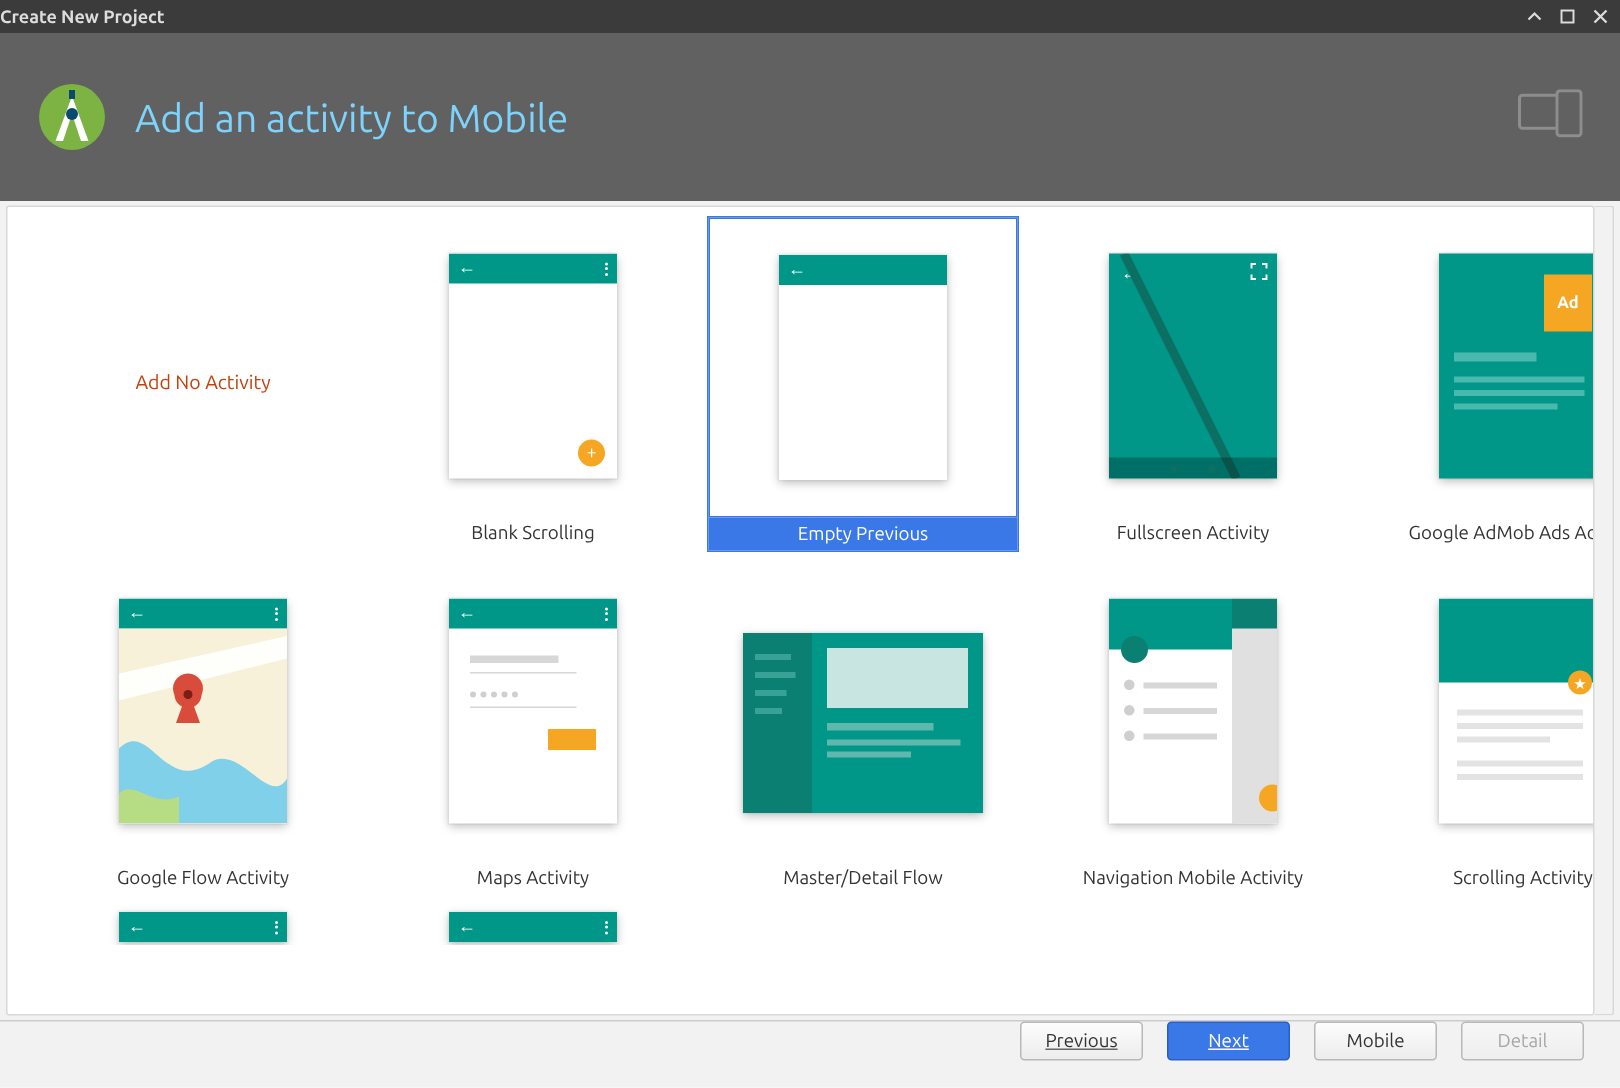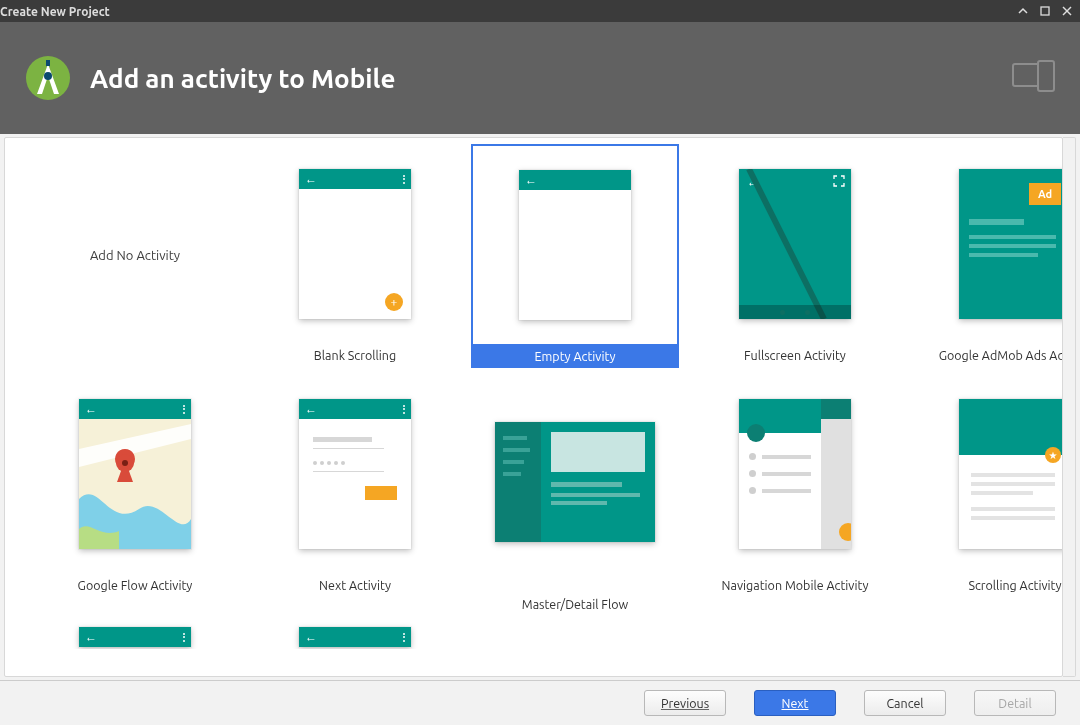--- a/index.html
+++ b/index.html
@@ -9,21 +9,21 @@
   
   .titlebar { height: 22px; background: #3b3b3b; color: #ddd; display: flex; align-items: center; position: relative; }
   .titlebar .title { flex: 1; text-align: left; font-size: 12px; font-weight: bold; }
   .titlebar .controls { position: absolute; right: 6px; display: flex; gap: 8px; align-items: center; }
   .titlebar .controls span { width: 14px; height: 14px; display: flex; align-items: center; justify-content: center; color: #ddd; font-size: 12px; }
   .titlebar .controls span svg { width: 10px; height: 10px; }
 
   
   .header { height: 112px; background: #616161; display: flex; align-items: center; padding: 0 24px; position: relative; }
   .header-logo { width: 48px; height: 48px; margin-right: 18px; }
-  .header-title { color: #ffffff; font-size: 26px; font-weight: 700; }
+  .header-title { color: #7dd3fc; font-size: 26px; font-weight: 400; }
   .header-device-icon { position: absolute; right: 24px; top: 50%; transform: translateY(-50%); }
 
   
   .content { flex: 1; display: flex; overflow: hidden; background: #f2f2f2; }
   .main-panel { flex: 1; background: #fff; margin: 3px 0 3px 4px; border: 1px solid #d8d8d8; border-radius: 2px; overflow: hidden; position: relative; }
   .scroll { height: 100%; overflow-y: hidden; }
   .grid { display: grid; grid-template-columns: repeat(5, 1fr); padding: 0 20px; column-gap: 0; }
   .cell { display: flex; flex-direction: column; align-items: center; justify-content: flex-start; padding: 6px 6px 0 6px; }
   .thumb-wrap { height: 200px; width: 100%; display: flex; align-items: center; justify-content: center; }
   .thumb-wrap.short { height: 134px; align-items: flex-start; padding-top: 6px; }
@@ -38,21 +38,21 @@
   .appbar { height: 20px; background: #009688; display: flex; align-items: center; justify-content: space-between; padding: 0 6px; }
   .appbar .back { color: #fff; font-size: 12px; line-height: 1; }
   .appbar .dots { display: flex; flex-direction: column; gap: 1.5px; }
   .appbar .dots i { width: 2px; height: 2px; background: #fff; border-radius: 50%; }
   .fab { position: absolute; right: 8px; bottom: 8px; width: 18px; height: 18px; border-radius: 50%; background: #f5a623; display: flex; align-items: center; justify-content: center; color: #fff; font-size: 12px; line-height: 1; }
 
   
   .vscroll { width: 13px; background: #f2f2f2; border-left: 1px solid #e3e3e3; margin: 3px 4px 3px 0; border: 1px solid #d8d8d8; border-left: none; border-top-right-radius: 2px; border-bottom-right-radius: 2px; }
 
   
-  .footer { height: 45px; border-top: 1px solid #ccc; background: #f2f2f2; display: flex; align-items: center; justify-content: flex-end; padding: 0 24px; gap: 28px; }
+  .footer { height: 45px; border-top: 1px solid #ccc; background: #f2f2f2; display: flex; justify-content: flex-end; padding: 0 24px; gap: 16px; }
   .btn { min-width: 82px; height: 26px; border: 1px solid #b8b8b8; border-radius: 3px; background: linear-gradient(#fdfdfd,#ececec); font-size: 12.5px; color: #333; display: flex; align-items: center; justify-content: center; padding: 0 14px; }
   .btn.primary { background: #3b78e7; color: #fff; border: 1px solid #2a5fc0; text-decoration: underline; }
   .btn.disabled { color: #a7a7a7; background: linear-gradient(#f7f7f7,#eee); }
   .btn.underline span { text-decoration: underline; text-decoration-color: #666; }
 
 </style>
 </head>
 <body>
 
 <div class="titlebar">
@@ -94,21 +94,21 @@
     </svg>
   </div>
 </div>
 
 <div class="content">
   <div class="main-panel">
     <div class="scroll">
       <div class="grid" id="template-grid">
           <div class="cell">
             <div class="cell-frame" style="width: 208px;">
-              <div style="height: 222px; display: flex; align-items: center; justify-content: center; font-size: 13px; color: #404040; width: 100%;">Add No Activity</div>
+              <div style="height: 222px; display: flex; align-items: center; justify-content: center; font-size: 13px; color: #c2410c; width: 100%;">Add No Activity</div>
             </div>
           </div>
           <div class="cell">
             <div class="cell-frame" style="width: 208px;">
               <div class="thumb-wrap">
                 <div class="thumb" style="height:150px">
                   <div class="appbar">
                     <span class="back">←</span>
                     <span class="dots">
                       <i></i>
@@ -124,21 +124,21 @@
           </div>
           <div class="cell selected">
             <div class="cell-frame" style="width: 208px;">
               <div class="thumb-wrap">
                 <div class="thumb" style="height:150px">
                   <div class="appbar">
                     <span class="back">←</span>
                   </div>
                 </div>
               </div>
-              <div class="thumb-label">Empty Activity</div>
+              <div class="thumb-label">Empty Previous</div>
             </div>
           </div>
           <div class="cell">
             <div class="cell-frame" style="width: 208px;">
               <div class="thumb-wrap">
                 <div class="thumb" style="height:150px;background:#009688;position:relative">
         <div style="position:absolute;left:8px;top:6px;color:#fff;font-size:12px">←</div>
         <svg style="position:absolute;right:6px;top:6px" width="12" height="12" viewBox="0 0 12 12">
                     <path d="M1 4V1h3 M8 1h3v3 M11 8v3H8 M4 11H1V8" stroke="#fff" stroke-width="1.3" fill="none"></path>
                   </svg>
@@ -151,21 +151,21 @@
                   </div>
       </div>
               </div>
               <div class="thumb-label">Fullscreen Activity</div>
             </div>
           </div>
           <div class="cell">
             <div class="cell-frame" style="width: 208px;">
               <div class="thumb-wrap">
                 <div class="thumb" style="height:150px;background:#009688;padding:14px 10px 10px 10px">
-        <div style="background:#f5a623;color:#fff;font-size:11px;font-weight:bold;width:32px;height:22px;display:flex;align-items:center;justify-content:center;margin-left:auto;margin-bottom:14px">Ad</div>
+        <div style="background:#f5a623;color:#fff;font-size:11px;font-weight:bold;width:32px;height:38px;display:flex;align-items:center;justify-content:center;margin-left:auto;margin-bottom:14px">Ad</div>
         <div style="height:6px;background:#4ab9ad;width:60%;margin-bottom:10px"></div>
         <div style="height:4px;background:#4ab9ad;width:95%;margin-bottom:5px"></div>
         <div style="height:4px;background:#4ab9ad;width:95%;margin-bottom:5px"></div>
         <div style="height:4px;background:#4ab9ad;width:75%"></div>
       </div>
               </div>
               <div class="thumb-label">Google AdMob Ads Activity</div>
             </div>
           </div>
           <div class="cell">
@@ -214,25 +214,25 @@
                       <i style="width:4px;height:4px;border-radius:50%;background:#cfcfcf"></i>
                       <i style="width:4px;height:4px;border-radius:50%;background:#cfcfcf"></i>
                       <i style="width:4px;height:4px;border-radius:50%;background:#cfcfcf"></i>
                       <i style="width:4px;height:4px;border-radius:50%;background:#cfcfcf"></i>
                     </div>
           <div style="height:1px;background:#d7d7d7;width:85%;margin-bottom:14px"></div>
           <div style="height:14px;width:32px;background:#f5a623;margin-left:auto"></div>
         </div>
       </div>
               </div>
-              <div class="thumb-label">Next Activity</div>
-            </div>
-          </div>
-          <div class="cell">
-            <div class="cell-frame" style="width: 208px; gap: 19px;">
+              <div class="thumb-label">Maps Activity</div>
+            </div>
+          </div>
+          <div class="cell">
+            <div class="cell-frame" style="width: 208px;">
               <div class="thumb-wrap">
                 <div class="thumb" style="height:120px;width:160px;background:#009688;display:flex;margin-top:15px">
         <div style="width:46px;background:#0c7f73;padding:14px 8px">
           <div style="height:4px;background:#39a297;margin-bottom:8px;width:80%"></div>
           <div style="height:4px;background:#39a297;margin-bottom:8px;width:90%"></div>
           <div style="height:4px;background:#39a297;margin-bottom:8px;width:70%"></div>
           <div style="height:4px;background:#39a297;width:60%"></div>
         </div>
         <div style="flex:1;padding:10px 10px">
           <div style="height:40px;background:#c8e5e1;margin-bottom:10px"></div>
@@ -336,18 +336,18 @@
 </div>
 
 <div class="footer">
   <div class="btn underline">
       <span>Previous</span>
     </div>
   <div class="btn primary">
       <span>Next</span>
     </div>
   <div class="btn">
-      <span>Cancel</span>
+      <span>Mobile</span>
     </div>
   <div class="btn disabled">
       <span>Detail</span>
     </div>
 </div>
 
 </body></html>

